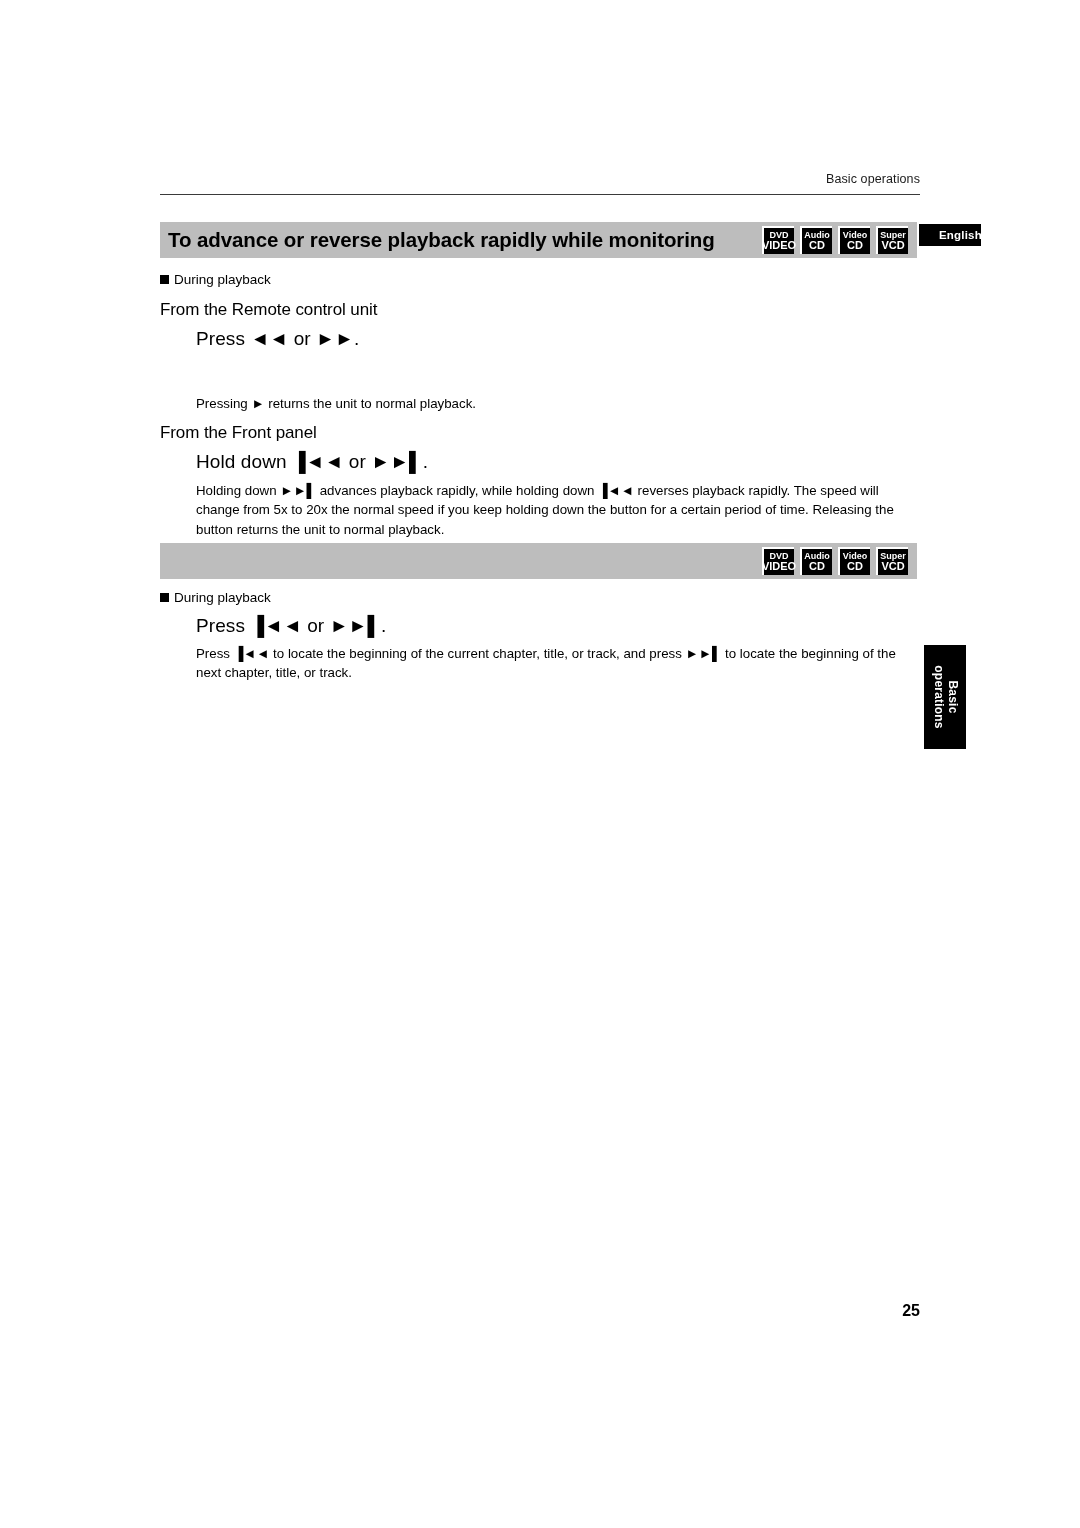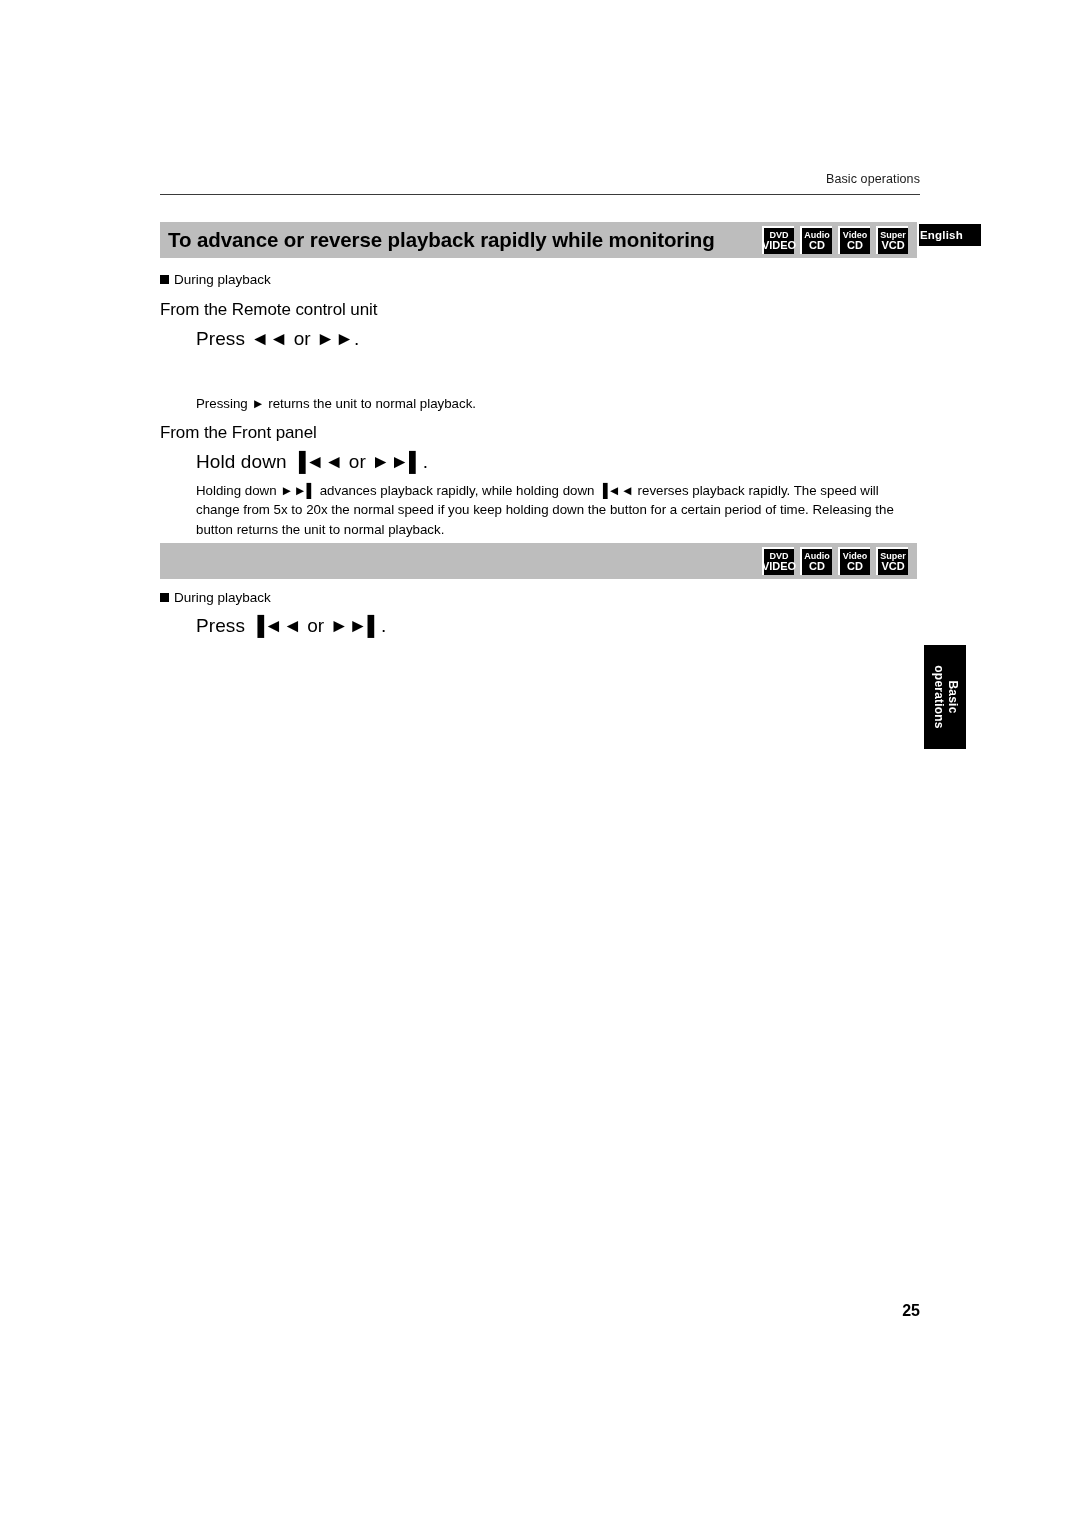--- a/index.html
+++ b/index.html
@@ -51,21 +51,21 @@
     top: 224px;
     width: 62px;
     height: 22px;
     background: #000000;
     color: #ffffff;
     font-size: 11.5px;
     font-weight: bold;
     letter-spacing: 0.2px;
     display: flex;
     align-items: center;
-    padding-left: 1px;
+    padding-left: 20px;
     box-sizing: border-box;
   }
 
   
   .side-tab {
     position: absolute;
     left: 924px;
     top: 645px;
     width: 42px;
     height: 104px;
@@ -286,20 +286,21 @@
     </span>
   </div>
 
   <div class="playback-note" style="top:590px;">
     <span class="sq"></span>
     <span>During playback</span>
   </div>
 
   <div class="step" style="top:615px;">Press ▐◄◄ or ►►▌.</div>
 
+  <div class="para" style="top:644px; width:722px;">Press ▐◄◄ to locate the beginning of the current chapter, title, or track, and press ►►▌ to locate the beginning of the next chapter, title, or track.</div>
 
 
   <div class="side-tab">
     <div class="side-tab-inner">
       <span>Basic</span><br>
       <span>operations</span>
     </div>
   </div>
 
   <div class="folio">25</div>

